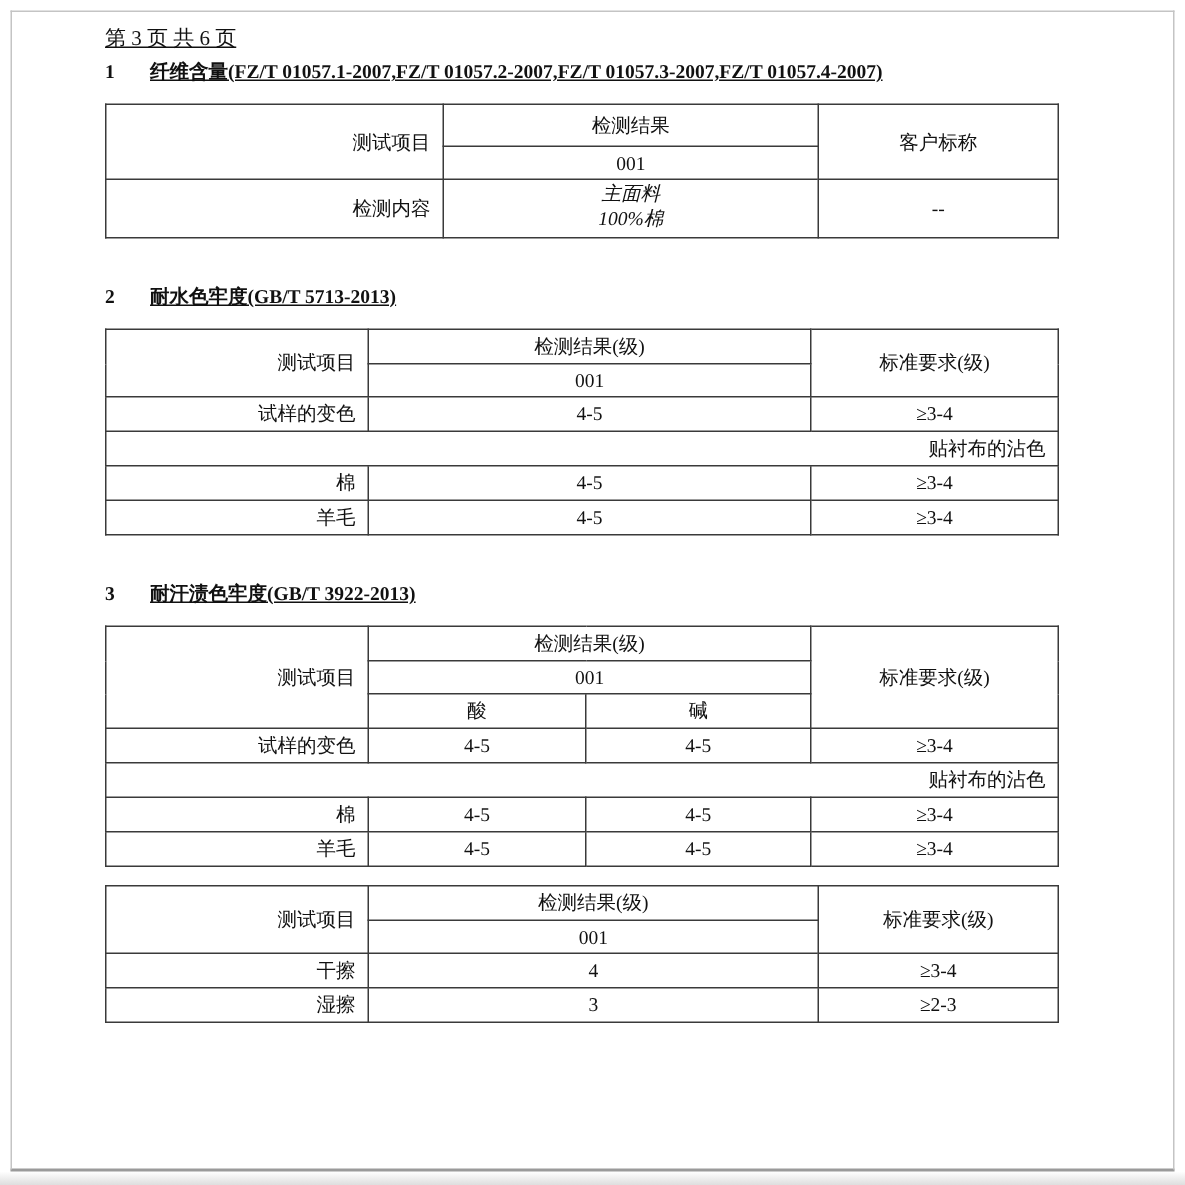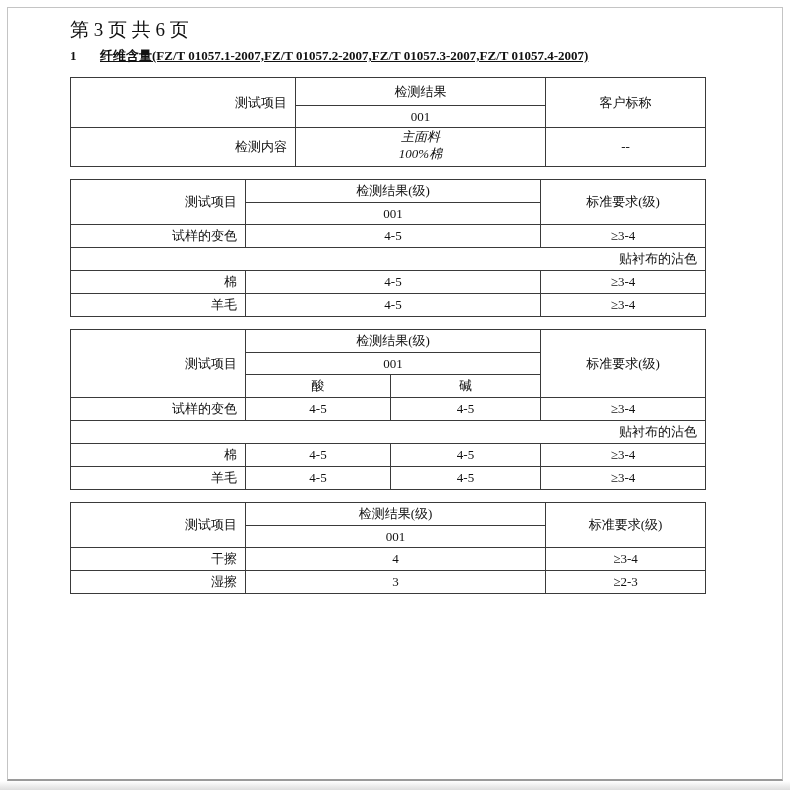--- a/index.html
+++ b/index.html
@@ -20,21 +20,21 @@
   .bottom-shade {
     position: absolute; left: 0; right: 0; bottom: 0; height: 9px;
     background: linear-gradient(to bottom, rgba(255,255,255,0), rgba(160,160,160,0.35));
     pointer-events: none;
   }
   .content { padding: 17px 85px 0 70px; }
 
   .topbar { display: flex; justify-content: space-between; align-items: baseline; font-size: 13px; }
   .report-no span { margin-right: 6px; }
   .report-no .val { font-weight: bold; margin-left: 26px; letter-spacing: 0.3px; }
-  .page-ind { font-size: 19px; }
+  .page-ind { font-size: 14px; text-decoration: underline; }
 
   .content-heading { margin-top: 14px; font-size: 13px; }
 
   .sec-heading { margin-top: 4px; font-size: 13px; font-weight: bold; }
   .sec-num { display: inline-block; width: 30px; }
   .sec-title { text-decoration: underline; }
 
   table { border-collapse: collapse; table-layout: fixed; width: 635px; margin-top: 12px; }
   td {
     border: 1px solid #3a3a3a;
@@ -84,20 +84,23 @@
         <td class="ac">001</td>
       </tr>
       <tr>
         <td class="al">检测内容</td>
         <td class="ac two-line"><span>主面料</span><br><span>100%棉</span></td>
         <td class="ac">--</td>
       </tr>
     </tbody>
       </table>
 
+    <div class="sec-heading gap30">
+      <span class="sec-num">2</span><span class="sec-title">耐水色牢度(GB/T 5713-2013)</span>
+    </div>
     <table>
       <colgroup>
           <col style="width:175px">
           <col style="width:295px">
           <col style="width:165px">
         </colgroup>
       <tbody>
           <tr>
         <td rowspan="2" class="al">测试项目</td>
         <td class="ac">检测结果(级)</td>
@@ -120,20 +123,23 @@
         <td class="ac">≥3-4</td>
       </tr>
       <tr>
         <td class="al">羊毛</td>
         <td class="ac">4-5</td>
         <td class="ac">≥3-4</td>
       </tr>
     </tbody>
       </table>
 
+    <div class="sec-heading gap30">
+      <span class="sec-num">3</span><span class="sec-title">耐汗渍色牢度(GB/T 3922-2013)</span>
+    </div>
     <table>
       <colgroup>
           <col style="width:175px">
           <col style="width:145px">
           <col style="width:150px">
           <col style="width:165px">
         </colgroup>
       <tbody>
           <tr>
         <td rowspan="3" class="al">测试项目</td>

